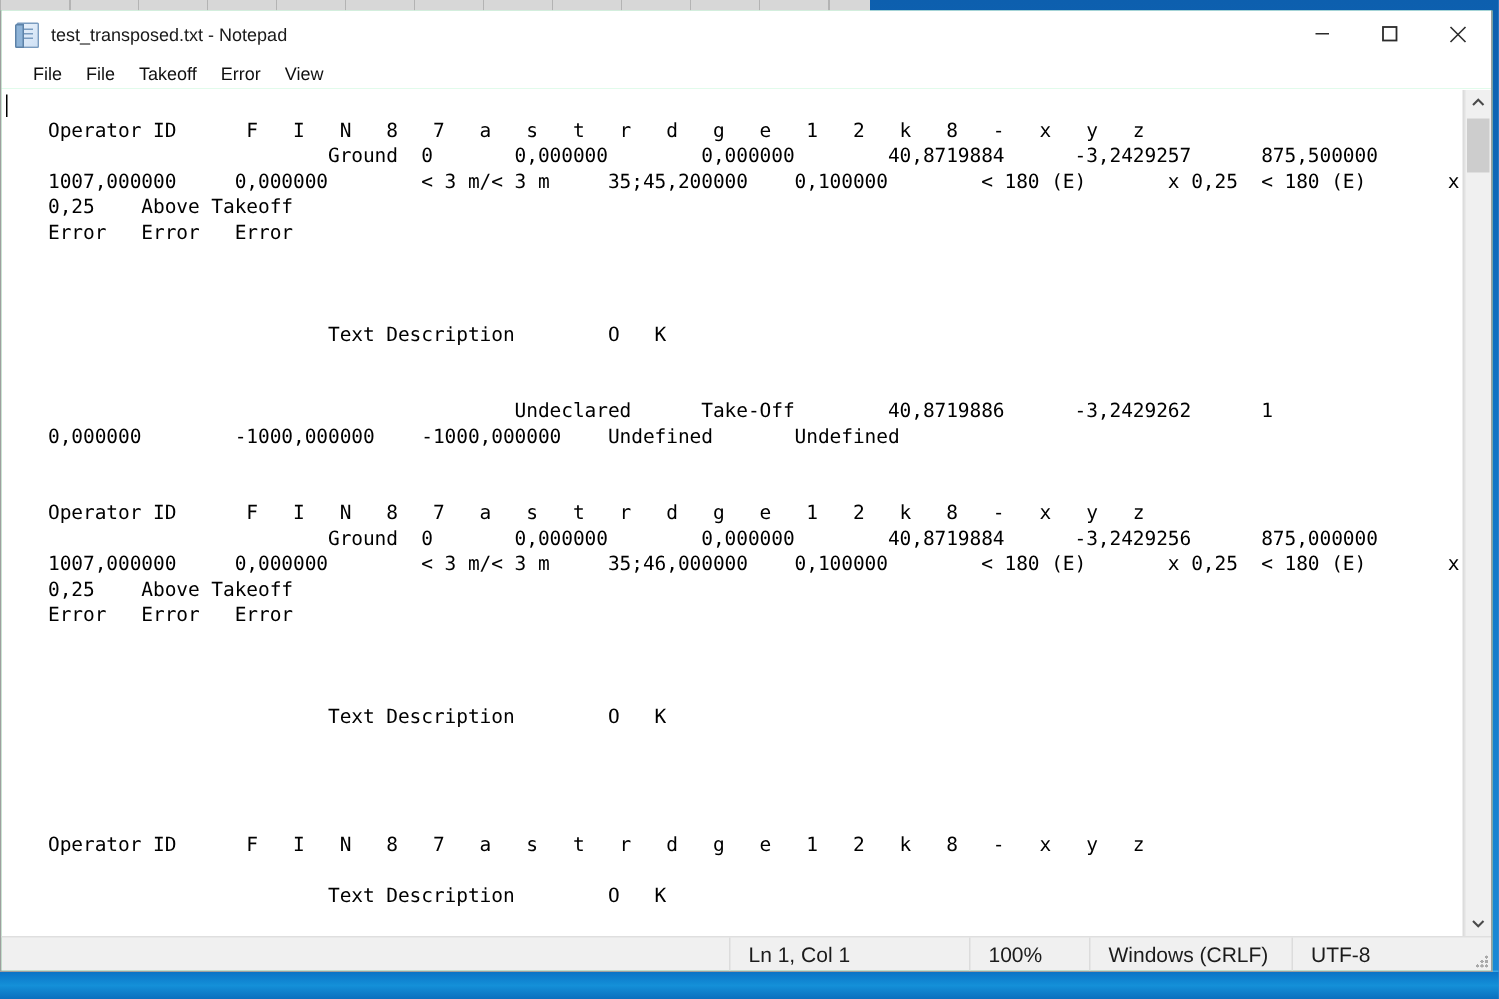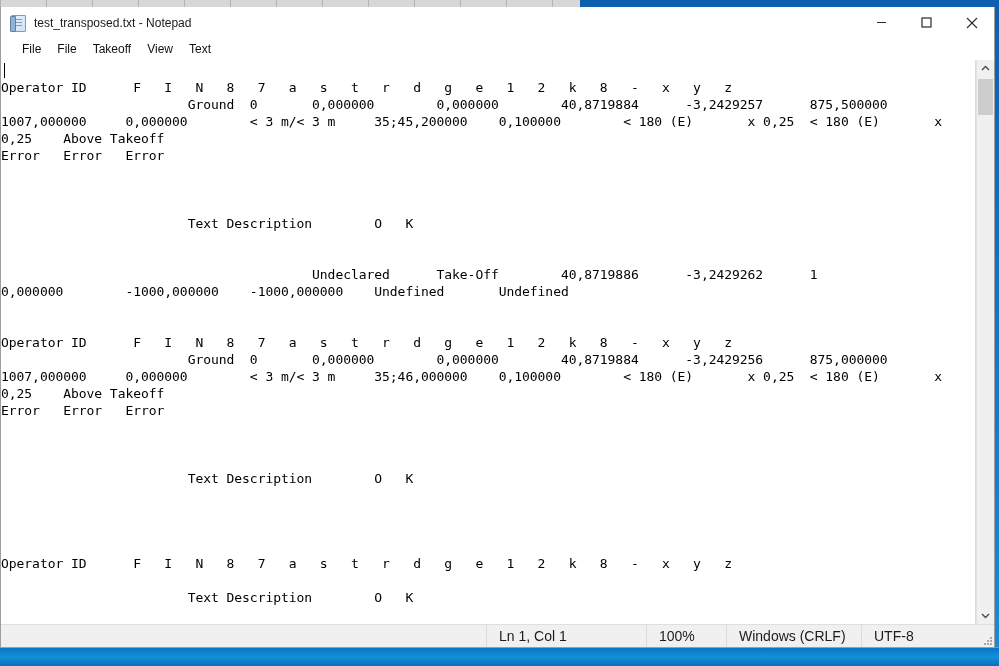--- a/index.html
+++ b/index.html
@@ -152,21 +152,21 @@
     position: absolute;
     left: 0;
     top: 2px;
     font-family: "DejaVu Sans Mono", "Liberation Mono", monospace;
     font-size: 13px;
     line-height: 17px;
     color: #000000;
     white-space: pre;
     letter-spacing: -0.05px;
   }
-  .tline { height: 17px; }
+  .tline { height: 17px; padding-left: 31px; }
 
   #caret {
     position: absolute;
     left: 3px;
     top: 3px;
     width: 1px;
     height: 15px;
     background: #000;
   }
 
@@ -279,22 +279,22 @@
           <line x1="11" y1="1" x2="1" y2="11" stroke="#2b2b2b" stroke-width="1.1"></line>
         </svg>
       </div>
     </div>
   </div>
 
   <div id="menubar">
     <div class="menu-item">File</div>
     <div class="menu-item">File</div>
     <div class="menu-item">Takeoff</div>
+    <div class="menu-item">Error</div>
     <div class="menu-item">View</div>
-    <div class="menu-item">Text</div>
   </div>
 
   <div id="editor-wrap">
     <div id="editor">
       <div id="caret"></div>
       <div id="text-layer"><div class="tline"></div><div class="tline">Operator ID      F   I   N   8   7   a   s   t   r   d   g   e   1   2   k   8   -   x   y   z</div><div class="tline">                        Ground  0       0,000000        0,000000        40,8719884      -3,2429257      875,500000</div><div class="tline">1007,000000     0,000000        &lt; 3 m/&lt; 3 m     35;45,200000    0,100000        &lt; 180 (E)       x 0,25  &lt; 180 (E)       x</div><div class="tline">0,25    Above Takeoff</div><div class="tline">Error   Error   Error</div><div class="tline"></div><div class="tline"></div><div class="tline"></div><div class="tline">                        Text Description        O   K</div><div class="tline"></div><div class="tline"></div><div class="tline">                                        Undeclared      Take-Off        40,8719886      -3,2429262      1</div><div class="tline">0,000000        -1000,000000    -1000,000000    Undefined       Undefined</div><div class="tline"></div><div class="tline"></div><div class="tline">Operator ID      F   I   N   8   7   a   s   t   r   d   g   e   1   2   k   8   -   x   y   z</div><div class="tline">                        Ground  0       0,000000        0,000000        40,8719884      -3,2429256      875,000000</div><div class="tline">1007,000000     0,000000        &lt; 3 m/&lt; 3 m     35;46,000000    0,100000        &lt; 180 (E)       x 0,25  &lt; 180 (E)       x</div><div class="tline">0,25    Above Takeoff</div><div class="tline">Error   Error   Error</div><div class="tline"></div><div class="tline"></div><div class="tline"></div><div class="tline">                        Text Description        O   K</div><div class="tline"></div><div class="tline"></div><div class="tline"></div><div class="tline"></div><div class="tline">Operator ID      F   I   N   8   7   a   s   t   r   d   g   e   1   2   k   8   -   x   y   z</div><div class="tline"></div><div class="tline">                        Text Description        O   K</div></div>
     </div>
 
     <div id="vscroll">
       <div class="sb-arrow" id="sb-up">

